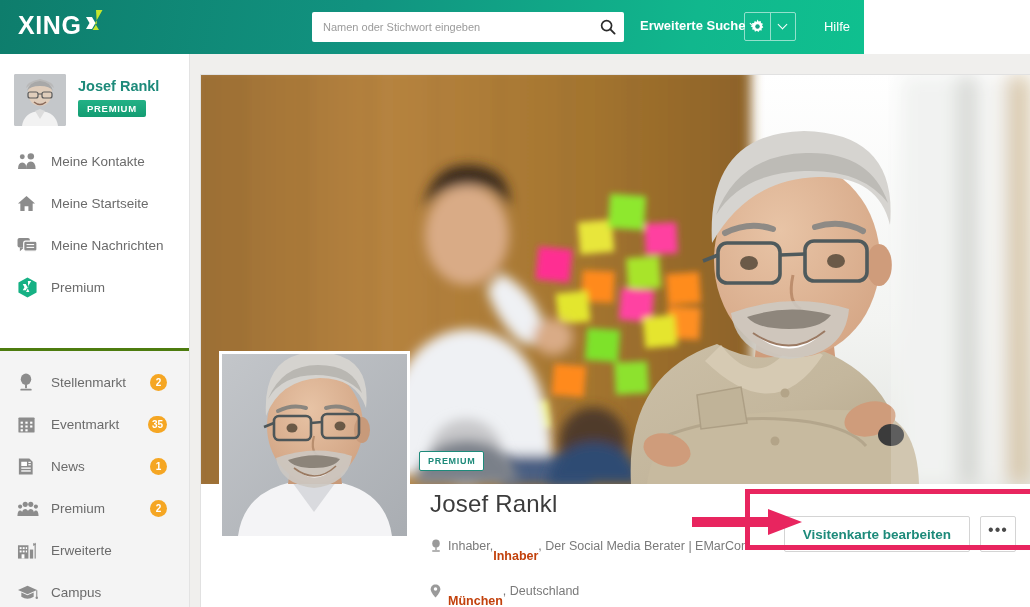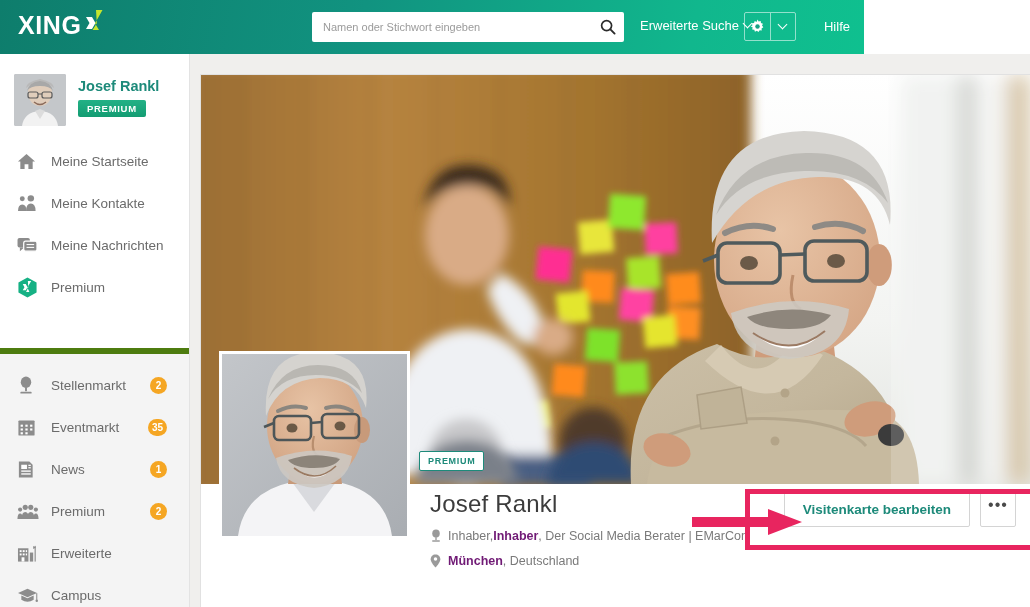--- a/index.html
+++ b/index.html
@@ -53,21 +53,21 @@
     width: 32px; height: 28px;
     border: none; background: transparent;
     display: flex; align-items: center; justify-content: center;
     cursor: pointer;
   }
 
   .adv-search {
     position: absolute; left: 640px; top: 18px;
     color: #ffffff; font-size: 13px;
     display: flex; align-items: center; gap: 5px;
-    cursor: pointer; white-space: nowrap;
+    cursor: pointer; white-space: nowrap; font-weight: bold;
   }
   .chev-down {
     display: inline-block;
     width: 7px; height: 7px;
     border-right: 1.6px solid #ffffff;
     border-bottom: 1.6px solid #ffffff;
     transform: rotate(45deg);
     margin-top: -4px;
   }
 
@@ -93,21 +93,21 @@
   .sidebar {
     position: absolute; top: 54px; left: 0;
     width: 190px; height: 553px;
     background: #ffffff;
     border-right: 1px solid #e3e3e3;
   }
   .side-top { background: #ffffff; height: 294px; position: relative; }
   .side-bottom {
     background: #f4f4f4; position: absolute;
     top: 294px; left: 0; right: 0; bottom: 0;
-    border-top: 6px solid #4d7c0f;
+    border-top: 3px solid #4d7c0f;
   }
   .user-block {
     display: flex; align-items: flex-start;
     padding: 20px 0 0 14px;
   }
   .user-avatar {
     width: 52px; height: 52px;
     border-radius: 2px;
     overflow: hidden;
     flex: none;
@@ -208,24 +208,24 @@
     display: flex; align-items: center;
     margin-top: 11px;
     font-size: 12.5px; color: #7a7a7a;
     white-space: nowrap;
   }
   .meta-icon {
     width: 18px; flex: none;
     display: flex; align-items: center;
     color: #9a9a9a;
   }
-  .meta-row b { color: #701a75; }
+  .meta-row b { color: #c2410c; margin-top: 20px; }
 
   .actions {
-    position: absolute; right: 14px; top: 416px;
+    position: absolute; right: 14px; top: 441px;
     display: flex; align-items: center; gap: 10px;
     z-index: 6;
   }
   .btn-edit {
     background: #ffffff;
     border: 1px solid #d4d4d4;
     border-radius: 2px;
     color: #1d8a7a;
     font-size: 13.5px; font-weight: bold;
     padding: 0 18px;
@@ -333,37 +333,37 @@
       <div class="user-meta">
         <div class="user-name">Josef Rankl</div>
         <div class="premium-pill">PREMIUM</div>
       </div>
     </div>
 
     <div class="nav-list-top">
 
       <div class="nav-item">
         <span class="nav-icon">
-          <svg width="19" height="19" viewBox="0 0 20 20" fill="#8c8c8c">
-            <path d="M10 2 L19 10 L16.5 10 L16.5 18 L12 18 L12 13 L8 13 L8 18 L3.5 18 L3.5 10 L1 10 Z"></path>
-          </svg>
-        </span>
-        <span class="nav-label">Meine Startseite</span>
-      </div>
-
-      <div class="nav-item">
-        <span class="nav-icon">
           <svg width="21" height="19" viewBox="0 0 22 20" fill="#8c8c8c">
             <circle cx="5.5" cy="5" r="2.6"></circle>
               <circle cx="14.5" cy="4.6" r="3.4"></circle>
             <path d="M1 18 q0 -7 4.5 -7 q4.5 0 4.5 7Z"></path>
             <path d="M9.5 18 q0 -8 5 -8 q5 0 5 8Z"></path>
           </svg>
         </span>
         <span class="nav-label">Meine Kontakte</span>
+      </div>
+
+      <div class="nav-item">
+        <span class="nav-icon">
+          <svg width="19" height="19" viewBox="0 0 20 20" fill="#8c8c8c">
+            <path d="M10 2 L19 10 L16.5 10 L16.5 18 L12 18 L12 13 L8 13 L8 18 L3.5 18 L3.5 10 L1 10 Z"></path>
+          </svg>
+        </span>
+        <span class="nav-label">Meine Startseite</span>
       </div>
 
       <div class="nav-item">
         <span class="nav-icon">
           <svg width="21" height="19" viewBox="0 0 22 20" fill="#8c8c8c">
             <rect x="0.5" y="2" width="13" height="10" rx="2"></rect>
             <path d="M3 12 l0 4 l4.5 -4Z"></path>
             <rect x="7" y="5.5" width="14" height="10.5" rx="2" fill="#8c8c8c" stroke="#ffffff" stroke-width="1.3"></rect>
             <line x1="10" y1="9" x2="18" y2="9" stroke="#ffffff" stroke-width="1.1"></line>
             <line x1="10" y1="12" x2="18" y2="12" stroke="#ffffff" stroke-width="1.1"></line>

